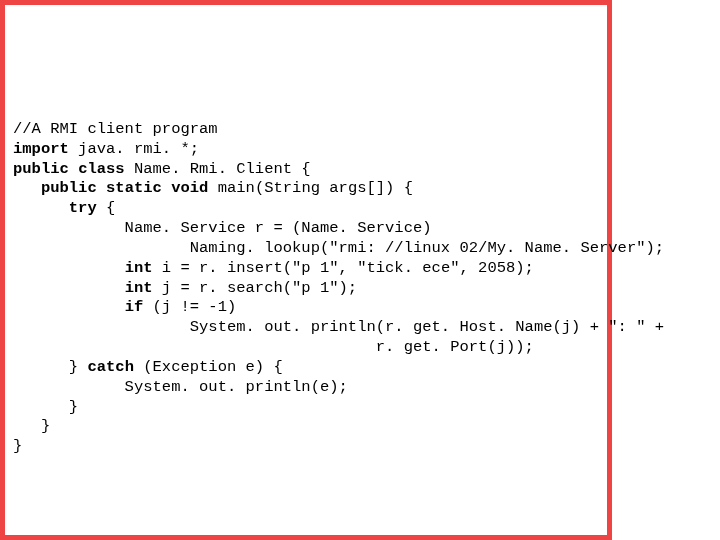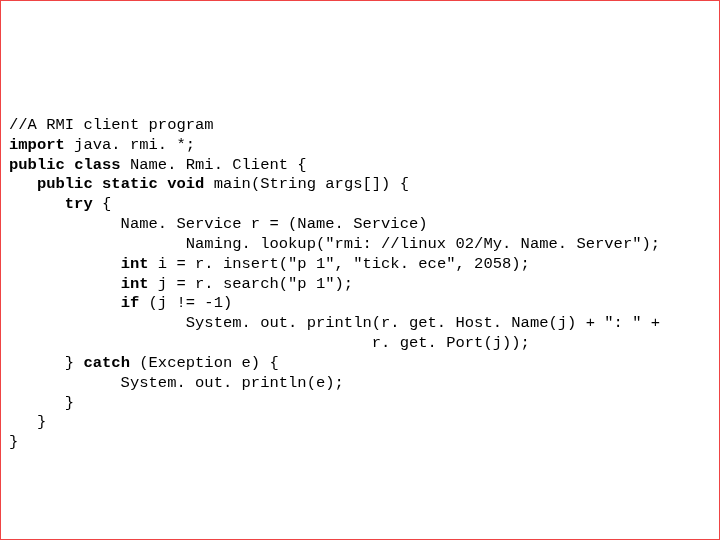--- a/index.html
+++ b/index.html
@@ -4,25 +4,25 @@
 <style>
   html, body {
     margin: 0;
     padding: 0;
     width: 720px;
     height: 540px;
     background: #ffffff;
     overflow: hidden;
   }
   .slide {
-    width: 720px;
+    width: 612px;
     height: 540px;
     position: relative;
     box-sizing: border-box;
-    border: 1px solid #ef4444;
+    border: 5px solid #ef4444;
   }
   .code-block {
     position: absolute;
     left: 8px;
     top: 115px;
     font-family: "Courier New", Courier, monospace;
     font-size: 15.5px;
     line-height: 1.28;
     white-space: pre;
     color: #000;

